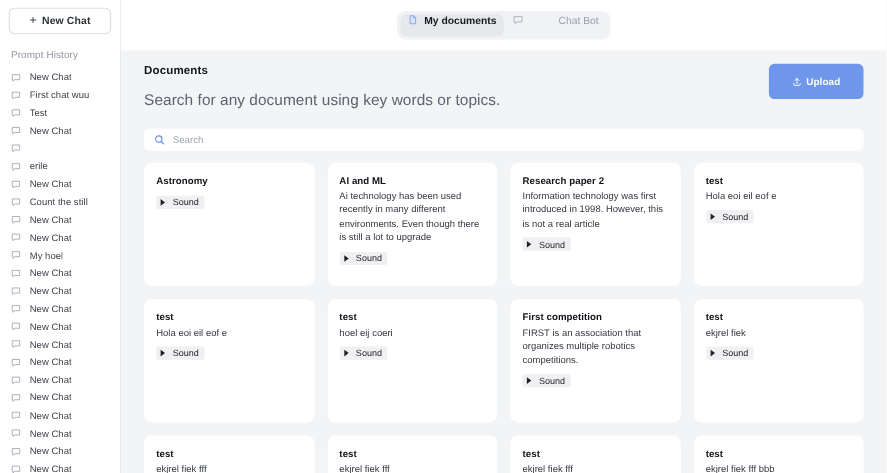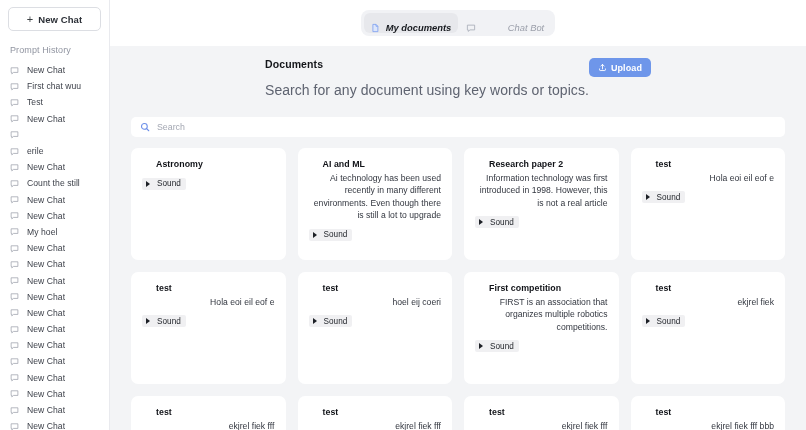--- a/index.html
+++ b/index.html
@@ -75,53 +75,52 @@
     background: #f1f2f5;
     border-radius: 8px;
     padding: 3px;
     display: flex;
     width: 194px;
     height: 26px;
   }
   .tab {
     flex: 1 1 50%;
     border-radius: 6px;
-    display: flex; align-items: flex-end; justify-content: center;
+    display: flex; align-items: flex-start; justify-content: center;
     gap: 5px;
     cursor: pointer;
     font-size: 9.4px;
-    font-style: italic;
   }
   .tab.active {
     background: #e7e8ec;
     color: #171a1f;
     font-weight: 700;
   }
   .tab.inactive { color: #9ca0ab; font-weight: 400; gap: 32px; }
   .tab svg { display: block; }
 
   .content {
     padding: 12px 21px 0 21px;
     background: #f3f4f6;
     height: 384px;
     overflow: hidden;
     position: relative;
   }
   .doc-head {
-    display: flex; align-items: flex-start; justify-content: center;
+    display: flex; align-items: flex-start; justify-content: space-between;
   }
   .doc-title { font-size: 10.5px; font-weight: 700; color: #14161a; letter-spacing: .1px; }
   .doc-sub { font-size: 14px; color: #5e6370; margin-top: 12px; letter-spacing: .05px; }
   .upload-btn {
     background: #6e96ea;
     color: #ffffff;
     border: none;
     border-radius: 5px;
-    height: 19px;
-    padding: 0 9px;
+    height: 32px;
+    padding: 0 21px;
     display: flex; align-items: center; gap: 4px;
     font-size: 9px; font-weight: 700;
     cursor: pointer;
     letter-spacing: .1px;
   }
   .upload-btn svg { display: block; }
 
   .search-bar {
     margin-top: 19px;
     height: 20px;
@@ -151,28 +150,27 @@
     background: #ffffff;
     border-radius: 7px;
     height: 112px;
     padding: 11px 11px 0 11px;
     overflow: hidden;
     cursor: pointer;
     box-shadow: 0 0 0 0 rgba(0,0,0,0);
   }
   .card-title {
     font-size: 8.8px; font-weight: 700; color: #111318;
-    letter-spacing: .05px; line-height: 1.35; margin-left: 14px;
+    letter-spacing: .05px; line-height: 1.35;
   }
   .card-desc {
     font-size: 8.6px; color: #32363f;
     line-height: 1.45;
     margin-top: 1px;
     letter-spacing: .02px;
-    text-align: right;
   }
   .sound-btn {
     display: inline-flex; align-items: center; gap: 7px;
     background: #f0f0f2;
     border: none;
     border-radius: 2px;
     padding: 1.5px 5px 1.5px 4px;
     margin-top: 7px;
     font-size: 8.2px;
     color: #1d2026;

